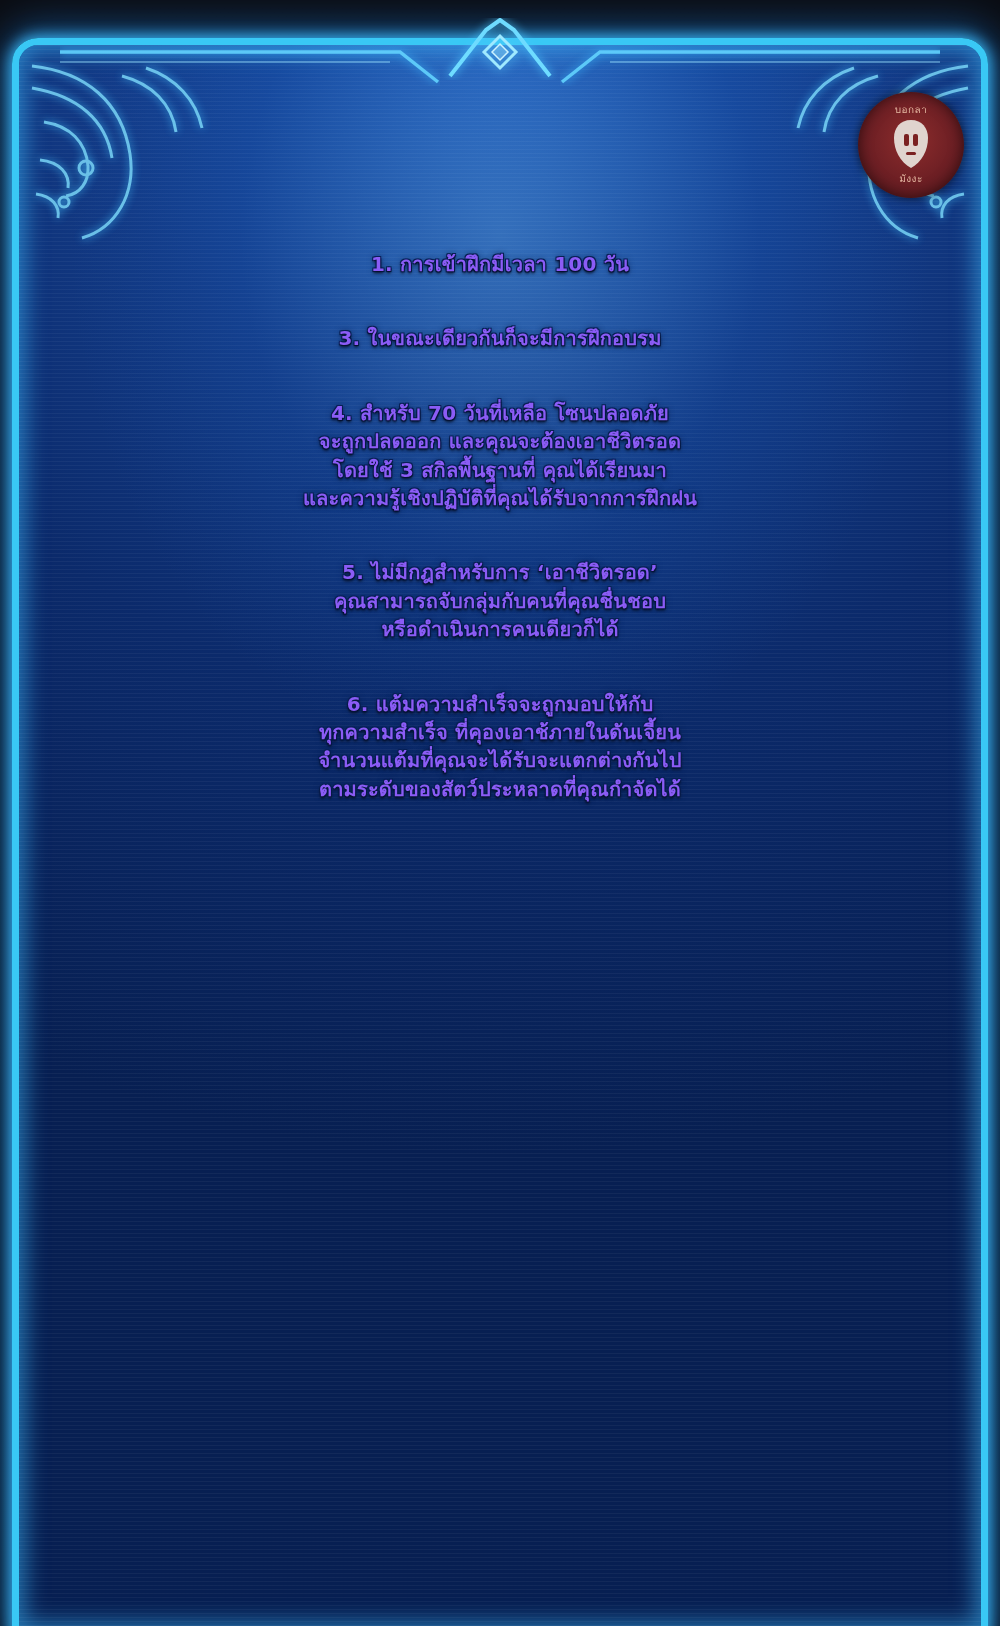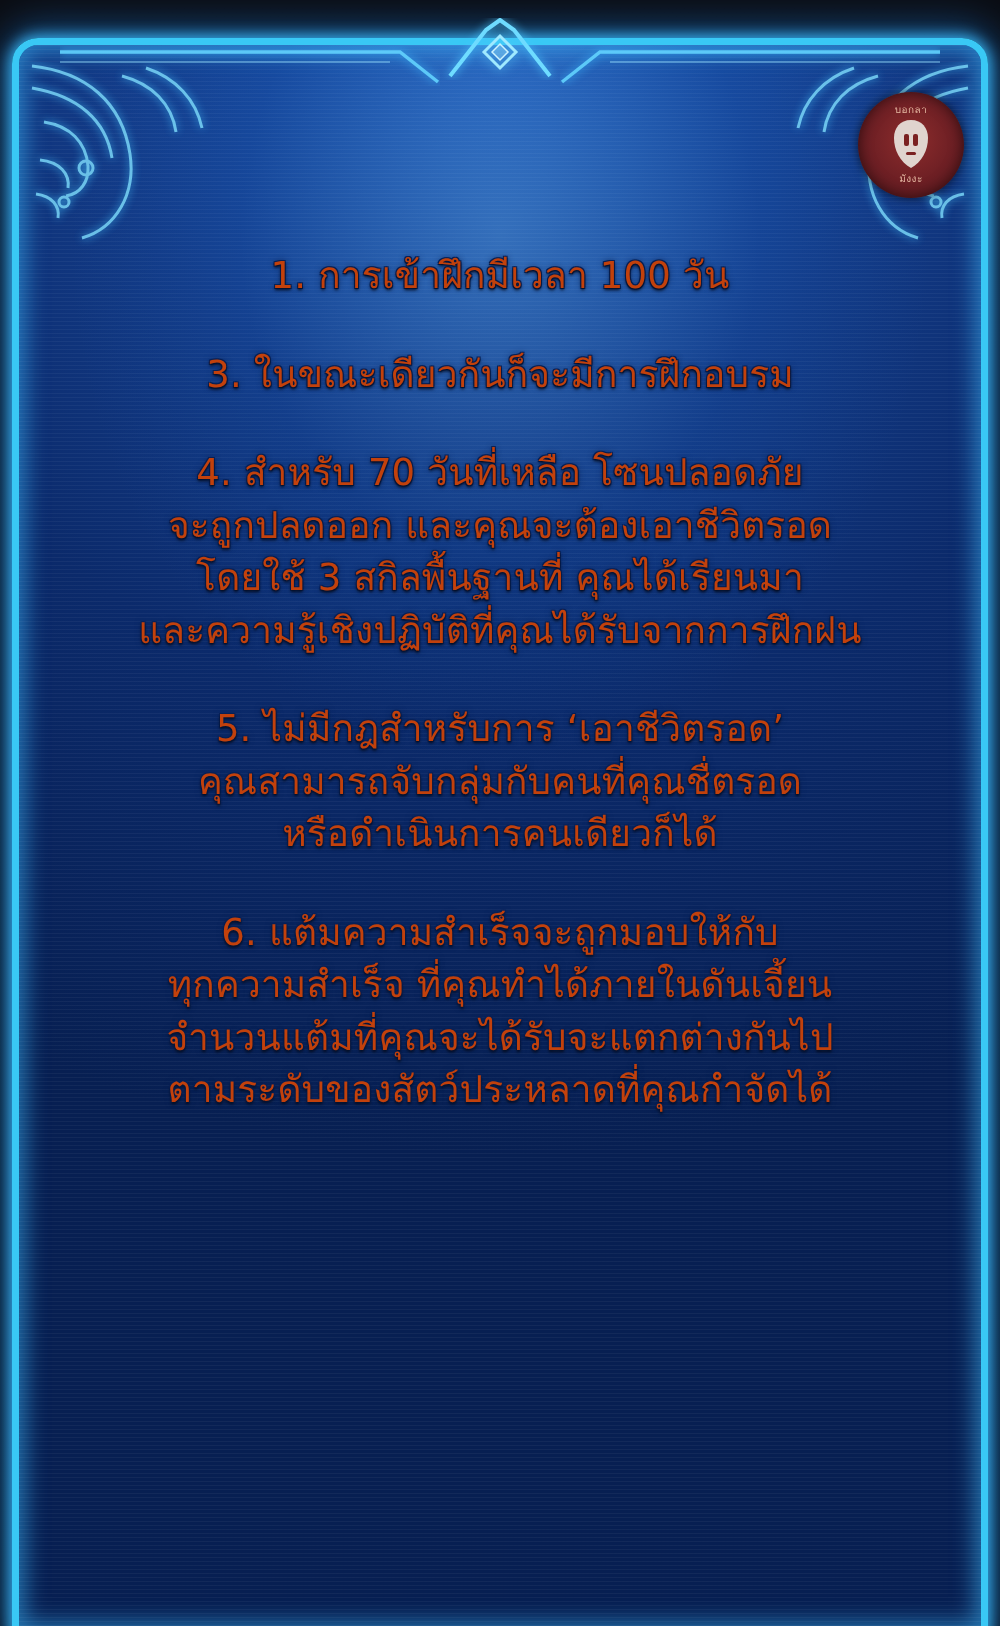--- a/index.html
+++ b/index.html
@@ -129,23 +129,23 @@
   .watermark .wm-text-top { top: 10px; }
   .watermark .wm-text-bottom { bottom: 12px; }
 
   
   .content {
     position: absolute;
     left: 40px;
     right: 40px;
     top: 250px;
     text-align: center;
-    color: #c2410c;
-    font-weight: normal;
-    font-size: 37px;
+    color: #8b5cf6;
+    font-weight: bold;
+    font-size: 20px;
     line-height: 1.42;
     text-shadow:
       0 0 6px rgba(10,35,90,0.95),
       0 2px 3px rgba(0,0,0,0.85),
       -1px -1px 0 #0a2258,
        1px -1px 0 #0a2258,
       -1px  1px 0 #0a2258,
        1px  1px 0 #0a2258;
     letter-spacing: 0.2px;
   }
@@ -245,25 +245,25 @@
 
     <div class="rule-block">
       <span class="rule-line">4. สำหรับ 70 วันที่เหลือ โซนปลอดภัย</span>
       <span class="rule-line">จะถูกปลดออก และคุณจะต้องเอาชีวิตรอด</span>
       <span class="rule-line">โดยใช้ 3 สกิลพื้นฐานที่ คุณได้เรียนมา</span>
       <span class="rule-line">และความรู้เชิงปฏิบัติที่คุณได้รับจากการฝึกฝน</span>
     </div>
 
     <div class="rule-block">
       <span class="rule-line">5. ไม่มีกฎสำหรับการ ‘เอาชีวิตรอด’</span>
-      <span class="rule-line">คุณสามารถจับกลุ่มกับคนที่คุณชื่ตรอด</span>
+      <span class="rule-line">คุณสามารถจับกลุ่มกับคนที่คุณชื่นชอบ</span>
       <span class="rule-line">หรือดำเนินการคนเดียวก็ได้</span>
     </div>
 
     <div class="rule-block">
       <span class="rule-line">6. แต้มความสำเร็จจะถูกมอบให้กับ</span>
-      <span class="rule-line">ทุกความสำเร็จ ที่คุณทำได้ภายในดันเจี้ยน</span>
+      <span class="rule-line">ทุกความสำเร็จ ที่คุองเอาช้ภายในดันเจี้ยน</span>
       <span class="rule-line">จำนวนแต้มที่คุณจะได้รับจะแตกต่างกันไป</span>
       <span class="rule-line">ตามระดับของสัตว์ประหลาดที่คุณกำจัดได้</span>
     </div>
 
   </div>
 </div>
 
 </body></html>

